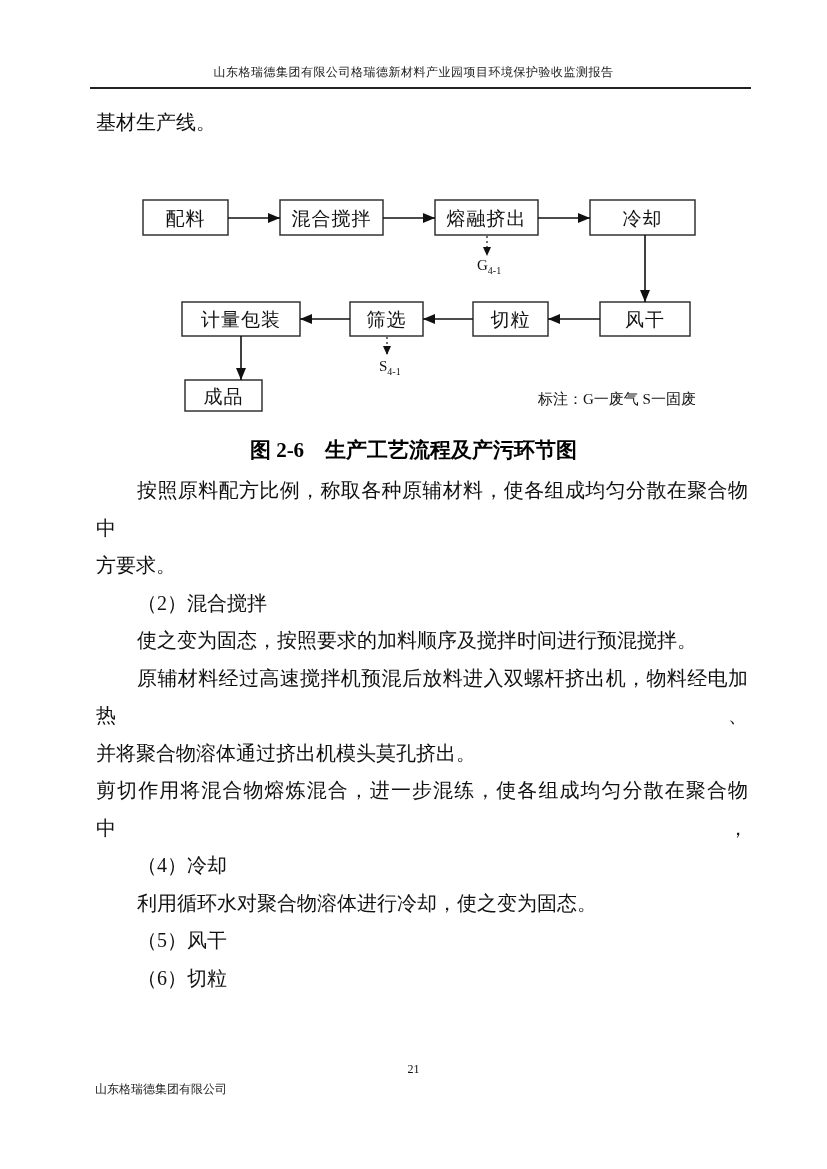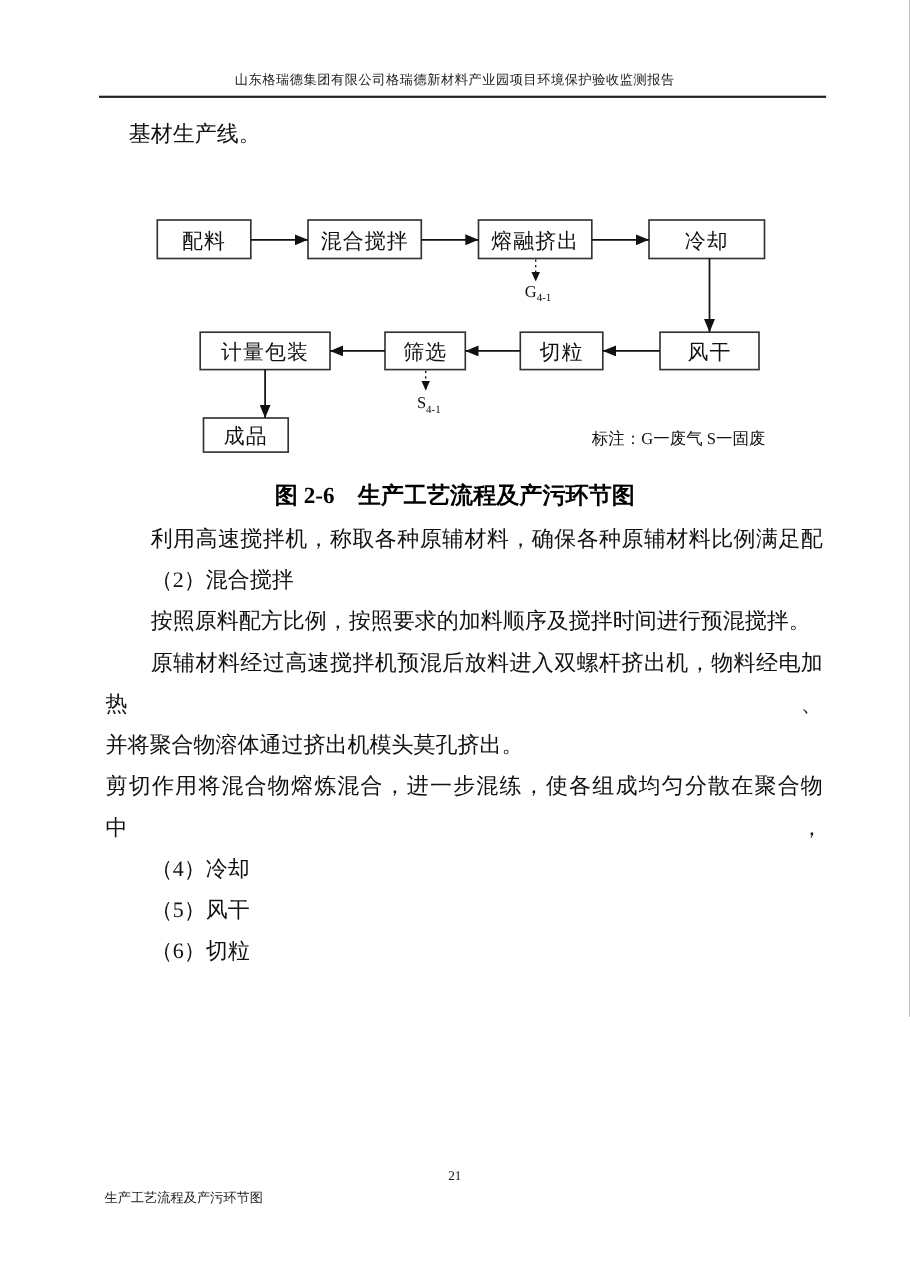--- a/index.html
+++ b/index.html
@@ -15,21 +15,21 @@
     position:absolute; top:64px; left:0; width:100%;
     text-align:center; font-size:12px; letter-spacing:0.5px; color:#1a1a1a;
   }
   .header-rule {
     position:absolute; top:87px; left:90px; width:661px; height:0;
     border-top:2px solid #222222;
   }
   
   .intro {
     position:absolute; top:104px; left:96px; width:652px;
-    font-size:20px; line-height:37.5px;margin-left:21px;
+    font-size:20px; line-height:37.5px;
   }
   .ln { white-space:nowrap; }
   .ind { text-indent:41px; }
   .fill { white-space:normal; text-align:justify; text-align-last:justify; }
   
   .flowchart { position:absolute; top:195px; left:140px; }
   .flowchart text { font-family:"Liberation Serif","DejaVu Serif",serif; fill:#111; }
   .flow-label { font-size:19px; letter-spacing:1px; }
   .legend-note { font-size:15px; }
   .emi-main { font-size:15px; }
@@ -120,27 +120,29 @@
     <text x="379" y="371">
       <tspan class="emi-main">S</tspan><tspan class="emi-sub" dy="4">4-1</tspan>
     </text>
 
     <text class="legend-note" x="538" y="404">标注：G一废气 S一固废</text>
   </svg>
 
   <div class="caption">图 2-6　生产工艺流程及产污环节图</div>
 
   <div class="body-block">
-    <div class="ln ind fill">利用高速搅拌机，称取各种原辅材料，确保各种原辅材料比例满足配</div>
+    <div class="ln ind fill">按照原料配方比例，称取各种原辅材料，使各组成均匀分散在聚合物中</div>
+    <div class="ln">方要求。</div>
     <div class="ln ind">（2）混合搅拌</div>
-    <div class="ln ind">按照原料配方比例，按照要求的加料顺序及搅拌时间进行预混搅拌。</div>
+    <div class="ln ind">使之变为固态，按照要求的加料顺序及搅拌时间进行预混搅拌。</div>
     <div class="ln ind fill">原辅材料经过高速搅拌机预混后放料进入双螺杆挤出机，物料经电加热、</div>
     <div class="ln">并将聚合物溶体通过挤出机模头莫孔挤出。</div>
     <div class="ln fill">剪切作用将混合物熔炼混合，进一步混练，使各组成均匀分散在聚合物中，</div>
     <div class="ln ind">（4）冷却</div>
+    <div class="ln ind">利用循环水对聚合物溶体进行冷却，使之变为固态。</div>
     <div class="ln ind">（5）风干</div>
     <div class="ln ind">（6）切粒</div>
   </div>
 
   <div class="footer-page">21</div>
-  <div class="footer-company">生产工艺流程及产污环节图</div>
+  <div class="footer-company">山东格瑞德集团有限公司</div>
 
 </div>
 
 </body></html>

